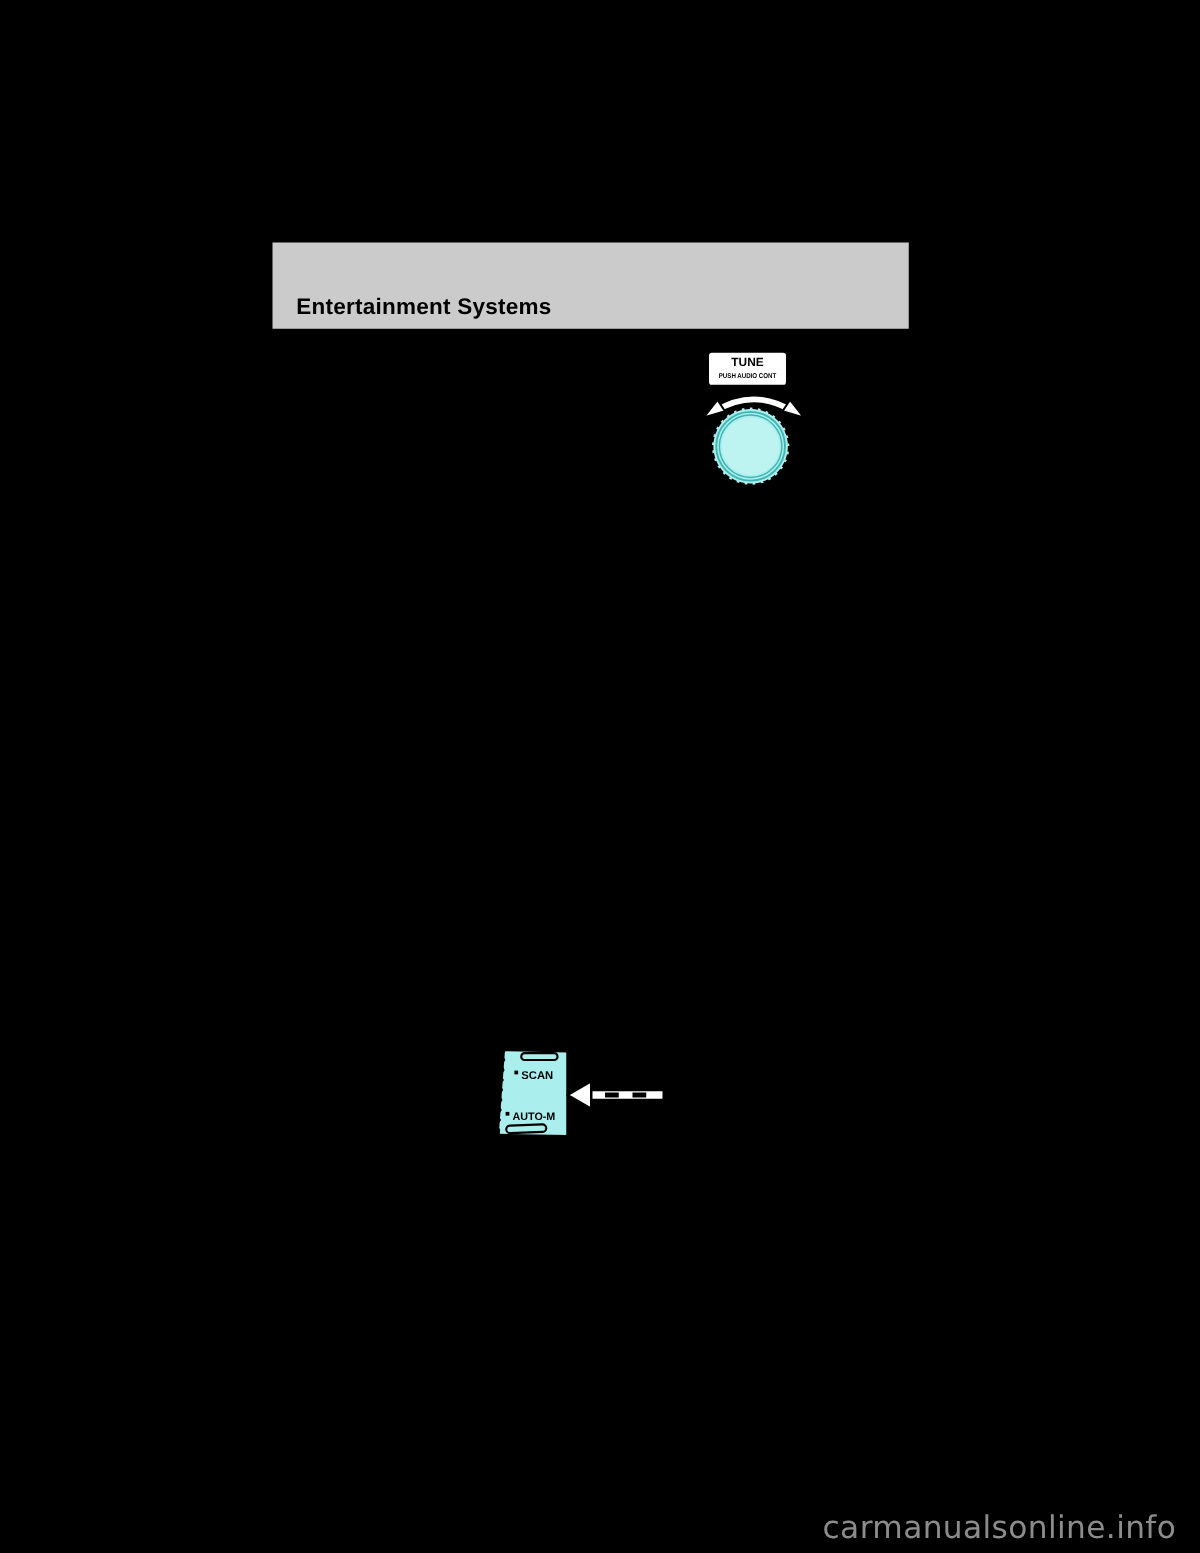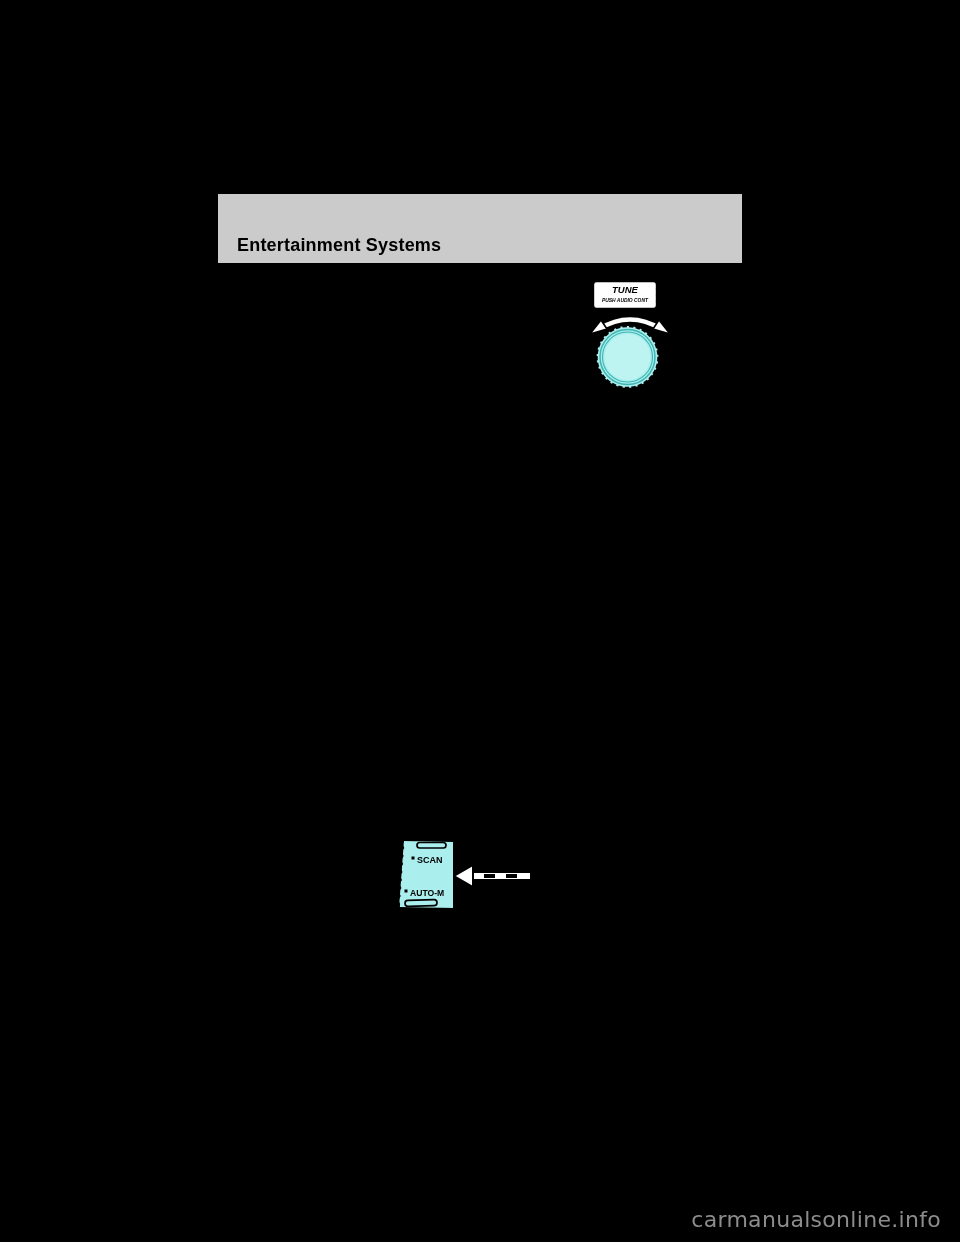--- a/index.html
+++ b/index.html
@@ -11,58 +11,57 @@
     overflow: hidden;
     font-family: "Liberation Sans", sans-serif;
   }
 
   
   .header-bar {
     position: absolute;
     left: 218px; top: 194px;
     width: 509px; height: 69px;
     background: var(--header-bg, #cbcbcb);
-    padding-left: 15px;
   }
   .header-title {
     position: absolute;
     left: 19px; bottom: 9px;
     font-size: 18px;
     font-weight: bold;
     color: var(--header-text, #000000);
     letter-spacing: 0.2px;
     line-height: 1;
     white-space: nowrap;
   }
 
   
   .tune-illustration {
     position: absolute;
-    left: 585px; top: 276px;
-    width: 90px; height: 118px; font-style: italic;
+    left: 558px; top: 276px;
+    width: 90px; height: 118px;
   }
   .scan-illustration {
     position: absolute;
     left: 386px; top: 832px;
     width: 150px; height: 84px;
   }
   svg { display: block; overflow: visible; }
 
   .cyan        { fill: var(--cyan, #aeeff0); }
   .cyan-center { fill: var(--cyan-center, #bdf4f1); }
   .ring        { stroke: var(--ring, #3fb5b1); fill: none; }
   .whitefill   { fill: #ffffff; }
   .label-text  { font-family: "Liberation Sans", sans-serif; font-weight: bold; fill: #000; }
 
   
   .watermark {
     position: absolute;
     right: 19px; top: 1207px;
     font-family: "DejaVu Sans", sans-serif;
-    font-size: 22px;
+    font-size: 25px;
     color: var(--watermark, #8c8c8c);
     letter-spacing: 0.3px;
     white-space: nowrap;
   }
 </style>
 </head>
 <body>
 
 <div class="page">
 

